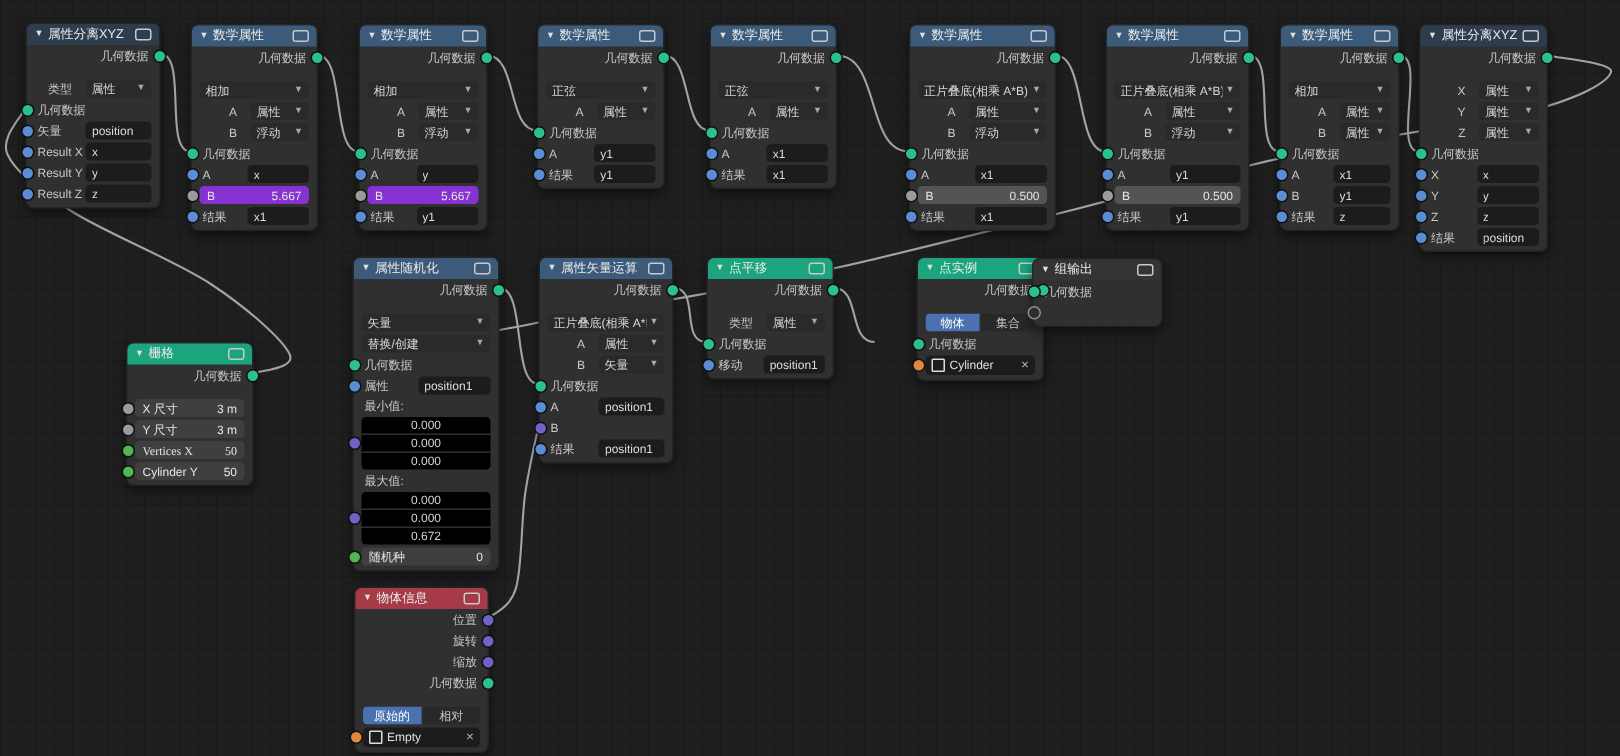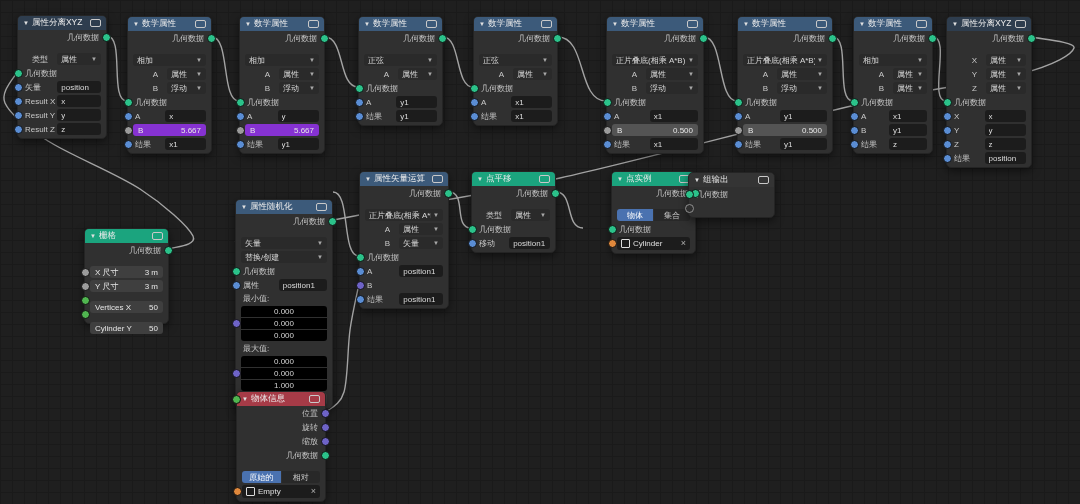--- a/index.html
+++ b/index.html
@@ -581,36 +581,36 @@
         </div>
       </div>
       <span class="sock sin" style="background: rgb(155, 155, 155); top: 38.5px;"></span>
       <div class="row r-slider" style="height: 14px;">
         <div class="sliderbox" style="background: rgb(63, 63, 63);">
           <span class="lab">Y 尺寸</span>
           <span class="lab">3 m</span>
         </div>
       </div>
       <span class="sock sin" style="background: rgb(155, 155, 155); top: 52.5px;"></span>
-      <div class="row r-slider" style="height: 28px;">
+      <div class="row r-slider" style="height: 14px; font-family: Liberation Serif, serif;">
         <div class="sliderbox" style="background: rgb(63, 63, 63);">
           <span class="lab">Vertices X</span>
           <span class="lab">50</span>
         </div>
       </div>
       <span class="sock sin" style="background: rgb(80, 182, 80); top: 66.5px;"></span>
       <div class="row r-slider" style="height: 14px;">
         <div class="sliderbox" style="background: rgb(63, 63, 63);">
           <span class="lab">Cylinder Y</span>
           <span class="lab">50</span>
         </div>
       </div>
       <span class="sock sin" style="background: rgb(80, 182, 80); top: 80.5px;"></span>
     </div>
-    <div class="node" style="left: 235px; top: 171px; width: 98px; height: 210px; margin-top: 28px;">
+    <div class="node" style="left: 235px; top: 171px; width: 98px; height: 210px;">
       <div class="hdr" style="background: rgb(60, 90, 122);">
         <span class="tri">▼</span>
         <span class="ttl">属性随机化</span>
         <span class="mon"></span>
       </div>
       <div class="row r-out" style="height: 14px;">
         <span class="lab">几何数据</span>
       </div>
       <span class="sock sout" style="background: rgb(43, 194, 138); top: 16.5px;"></span>
       <div class="row r-gap" style="height: 8px;"></div>
@@ -648,21 +648,21 @@
         </div>
       </div>
       <span class="sock sin" style="background: rgb(110, 99, 199); top: 118.5px;"></span>
       <div class="row r-head" style="height: 12px;">
         <span class="lab">最大值:</span>
       </div>
       <div class="row r-stack" style="height: 38px;">
         <div class="stackcol">
           <div class="stackbox">0.000</div>
           <div class="stackbox">0.000</div>
-          <div class="stackbox">1.000</div>
+          <div class="stackbox">0.672</div>
         </div>
       </div>
       <span class="sock sin" style="background: rgb(110, 99, 199); top: 168.5px;"></span>
       <div class="row r-slider" style="height: 14px; justify-content: flex-end;">
         <div class="sliderbox" style="background: rgb(63, 63, 63);">
           <span class="lab">随机种</span>
           <span class="lab">0</span>
         </div>
       </div>
       <span class="sock sin" style="background: rgb(80, 182, 80); top: 194.5px;"></span>

